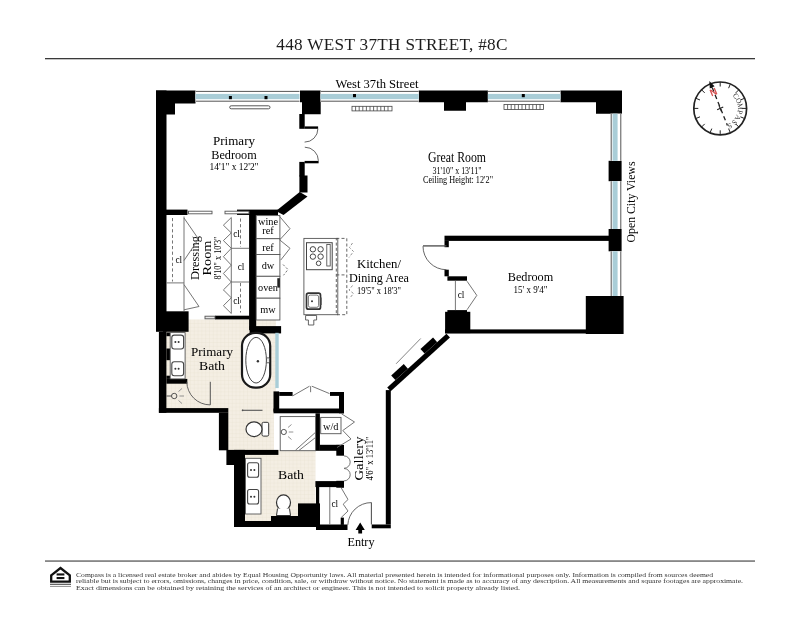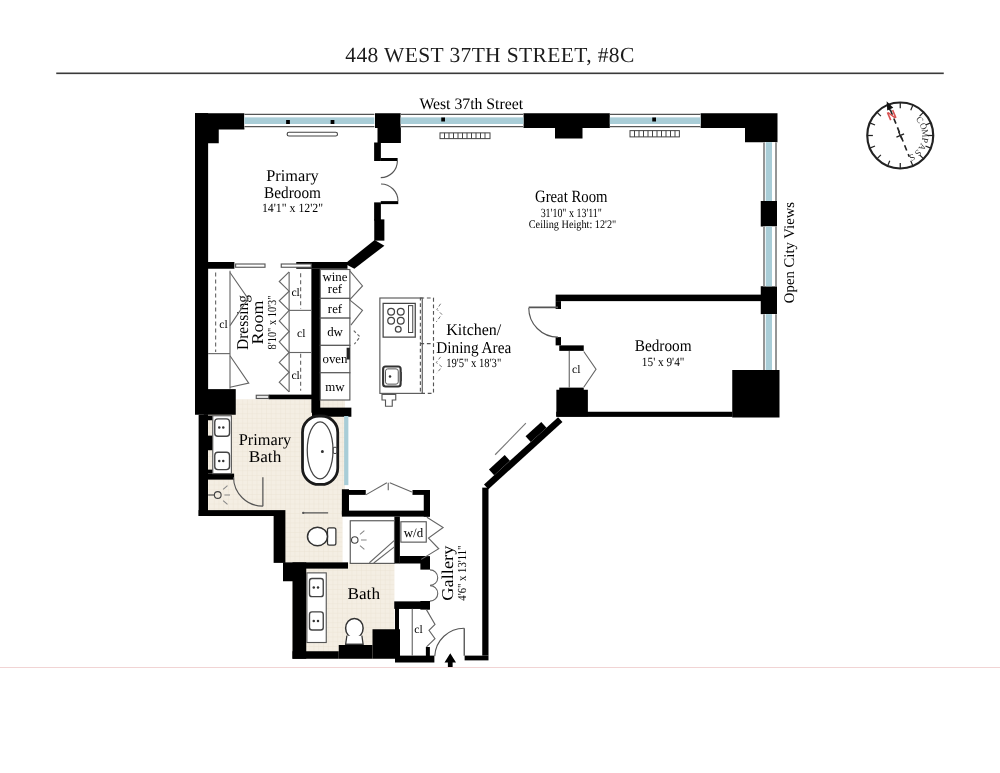--- a/index.html
+++ b/index.html
@@ -1,16 +1,16 @@
 <!DOCTYPE html>
 <html><head>
 <meta charset="utf-8">
 <style>
 html,body{margin:0;padding:0;background:#fff;}
-#page{position:relative;width:800px;height:534px;background:#b91c1c;overflow:hidden;}
+#page{position:relative;width:800px;height:618px;background:#b91c1c;overflow:hidden;}
 text{font-family:"Liberation Serif",serif;}
 .sans{font-family:"Liberation Sans",sans-serif;}
 </style>
 </head>
 <body>
 <div id="page">
 <svg width="800" height="618" viewBox="0 0 800 618" xmlns="http://www.w3.org/2000/svg">
 <defs>
 <pattern id="tile" width="3.8" height="3.8" patternUnits="userSpaceOnUse">
 <rect width="3.8" height="3.8" fill="#f4eee3"></rect>

